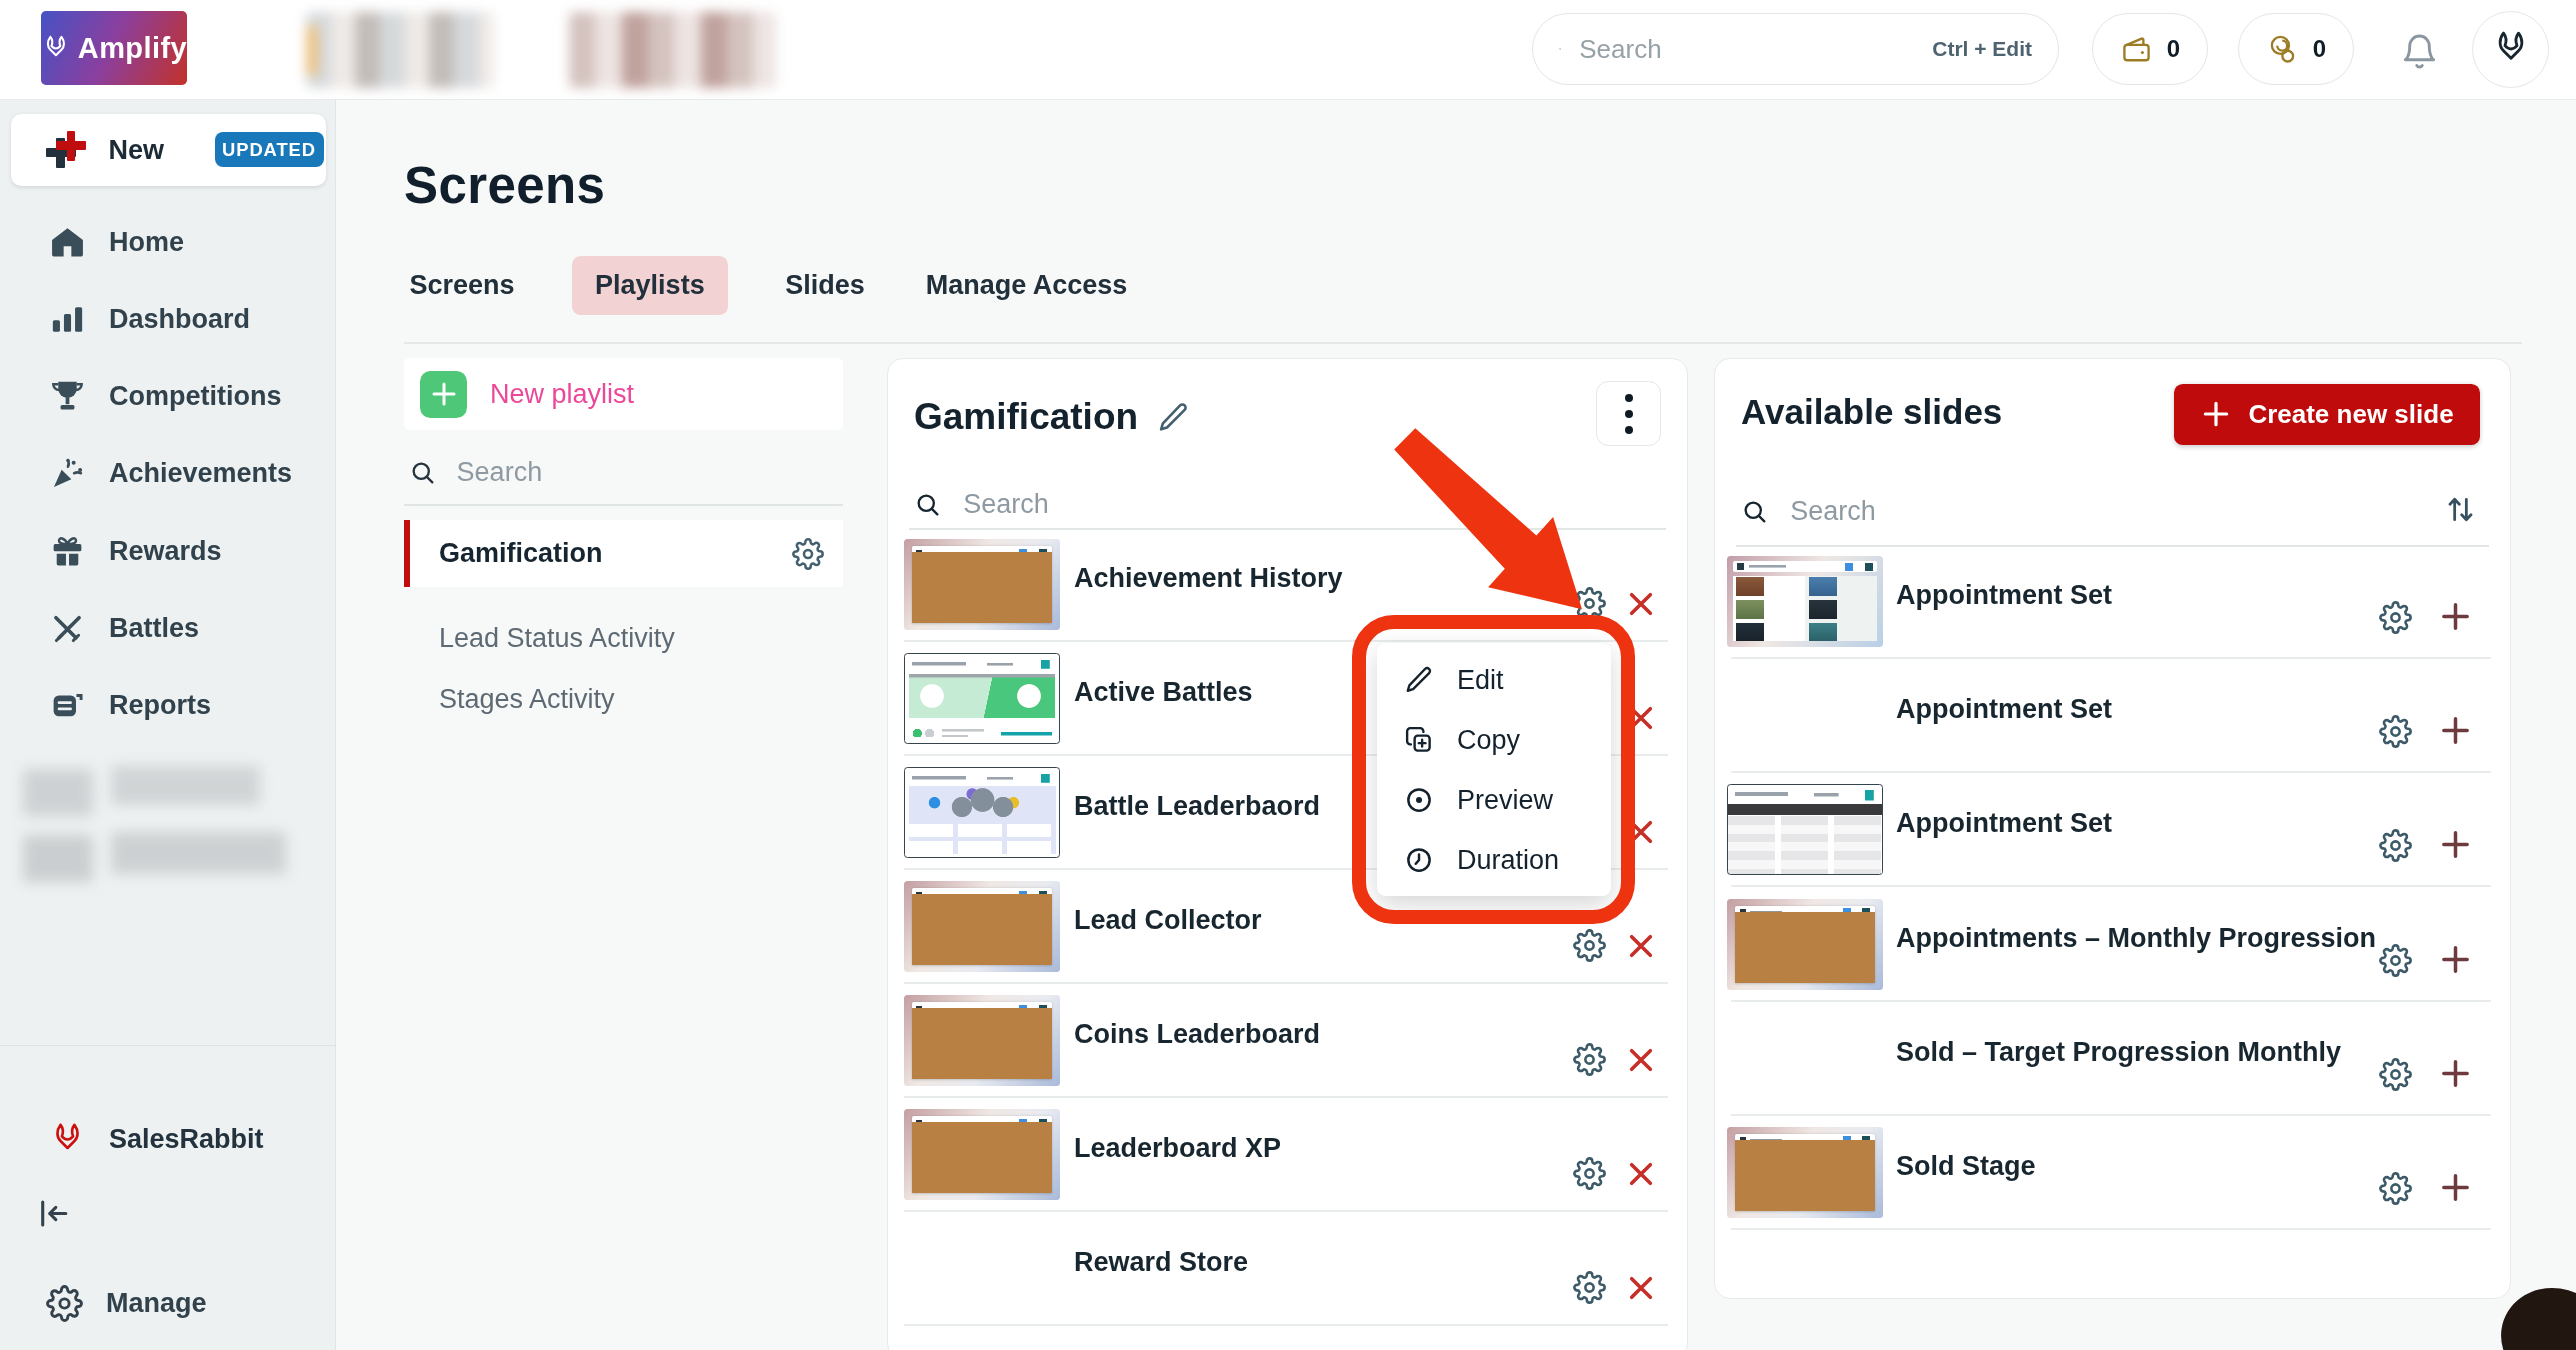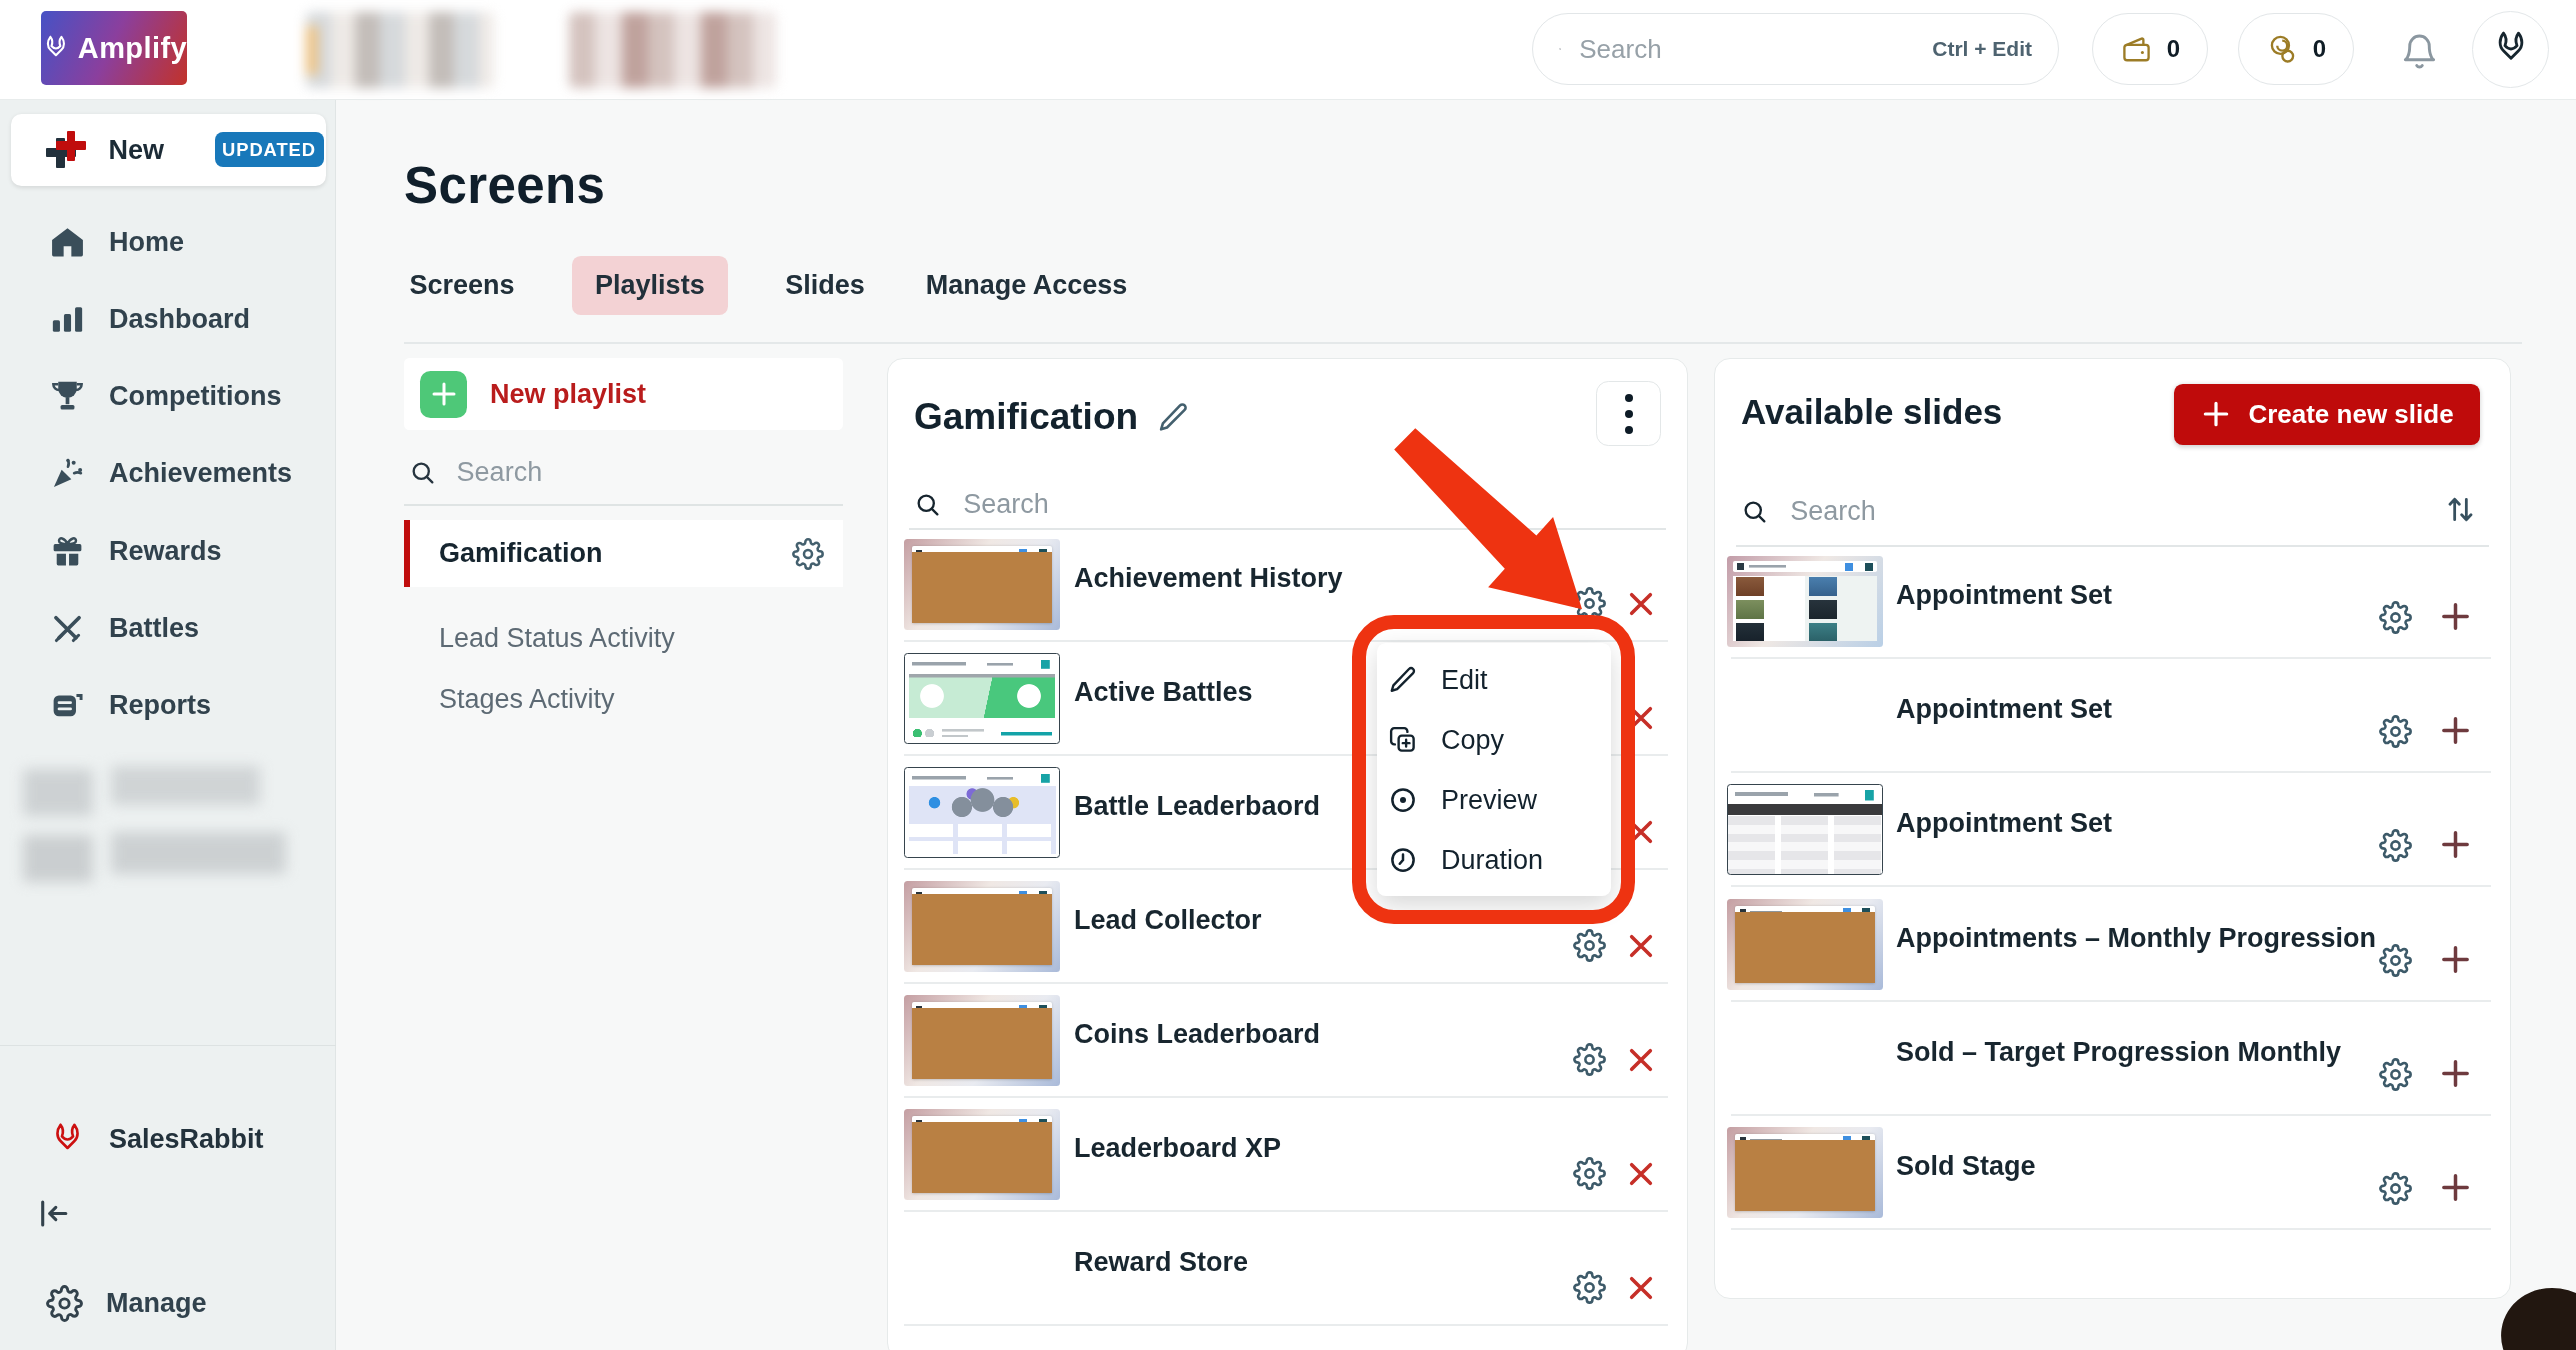--- a/index.html
+++ b/index.html
@@ -61,21 +61,21 @@
   
   .page-title{position:absolute;left:404px;top:156px;font-size:51px;font-weight:800;color:#101f2b;letter-spacing:0.4px;}
   .tabs{position:absolute;left:406px;top:256px;display:flex;align-items:center;gap:54px;}
   .tab{font-size:27px;font-weight:600;color:#21303a;padding:14px 3.5px;cursor:pointer;}
   .tab.active{background:#f3d2d4;border-radius:8.8px;padding:14px 23px;}
   .tabs-div{position:absolute;left:404px;top:342px;width:2118px;height:1.8px;background:#e4e8e9;}
 
   
   .np-card{position:absolute;left:404px;top:358px;width:439px;height:72px;background:#fff;border-radius:5.3px;display:flex;align-items:center;cursor:pointer;}
   .np-green{width:47px;height:47px;border-radius:10.5px;background:#4ec878;margin-left:16px;display:flex;align-items:center;justify-content:center;color:#fff;}
-  .np-label{font-size:27px;font-weight:700;color:#b91c1c;margin-left:23px;}
+  .np-label{font-size:27px;font-weight:400;color:#ec4899;margin-left:23px;}
   .pl-search{position:absolute;left:409px;top:453px;width:430px;height:39px;display:flex;align-items:center;gap:17.6px;color:#26343f;}
   .pl-search input{border:none;outline:none;background:transparent;font-size:27px;font-family:inherit;flex:1;color:#33424c;}
   .pl-search input::placeholder{color:#8e99a1;}
   .pl-div{position:absolute;left:404px;top:504px;width:439px;height:1.8px;background:#dfe4e4;}
   .pl-item-sel{position:absolute;left:404px;top:520px;width:439px;height:67px;background:#fff;display:flex;align-items:center;cursor:pointer;}
   .pl-redbar{position:absolute;left:0;top:0;width:6.1px;height:67px;background:#c00d0d;}
   .pl-item-sel .lbl{font-size:27px;font-weight:700;color:#16252f;margin-left:35px;flex:1;}
   .pl-item-sel .gear{margin-right:19.3px;color:#44606e;}
   .pl-item{position:absolute;left:439px;width:386px;height:61px;display:flex;align-items:center;font-size:27px;font-weight:500;color:#5d6a74;cursor:pointer;}
 
@@ -184,21 +184,21 @@
   .thumb-darktable::after{content:"";position:absolute;left:0;top:31px;bottom:0;width:100%;
        background:repeating-linear-gradient(to right,rgba(0,0,0,0) 0 47px,#fff 47px 53px);}
 
   
   .avail-title{position:absolute;left:26px;top:33px;font-size:35px;font-weight:700;color:#13222d;}
   .create-btn{position:absolute;right:30px;top:24.6px;width:306px;height:61px;background:#bf0b0b;border-radius:8.8px;color:#fff;display:flex;align-items:center;justify-content:center;gap:16px;font-size:26px;font-weight:600;cursor:pointer;box-shadow:0 1.8px 5.3px rgba(0,0,0,.2);}
   .sort-ic{position:absolute;right:32px;top:133px;color:#37505e;cursor:pointer;}
 
   
   .ctx-menu{position:absolute;left:1377px;top:643px;width:234px;height:253px;background:#fff;border-radius:8.8px;box-shadow:0 8.8px 26px rgba(0,0,0,.16);z-index:40;padding-top:7px;}
-  .ctx-item{height:60px;display:flex;align-items:center;gap:23px;padding-left:11px;color:#13222d;cursor:pointer;}
+  .ctx-item{height:60px;display:flex;align-items:center;gap:23px;padding-left:27px;color:#13222d;cursor:pointer;}
   .ctx-item .lbl{font-size:27px;font-weight:500;}
   .annot{position:absolute;left:1352px;top:615px;width:283px;height:309px;border:14px solid #ee3311;border-radius:42px;z-index:50;pointer-events:none;}
   .arrow-svg{position:absolute;left:0;top:0;z-index:50;pointer-events:none;}
   .corner-blob{position:absolute;right:-30px;bottom:-35px;width:105px;height:97px;background:#221710;border-radius:50% 50% 0 50%;transform:rotate(8deg);z-index:60;}
 </style>
 </head>
 <body>
 
 <svg width="0" height="0" style="position:absolute">
   <defs>

